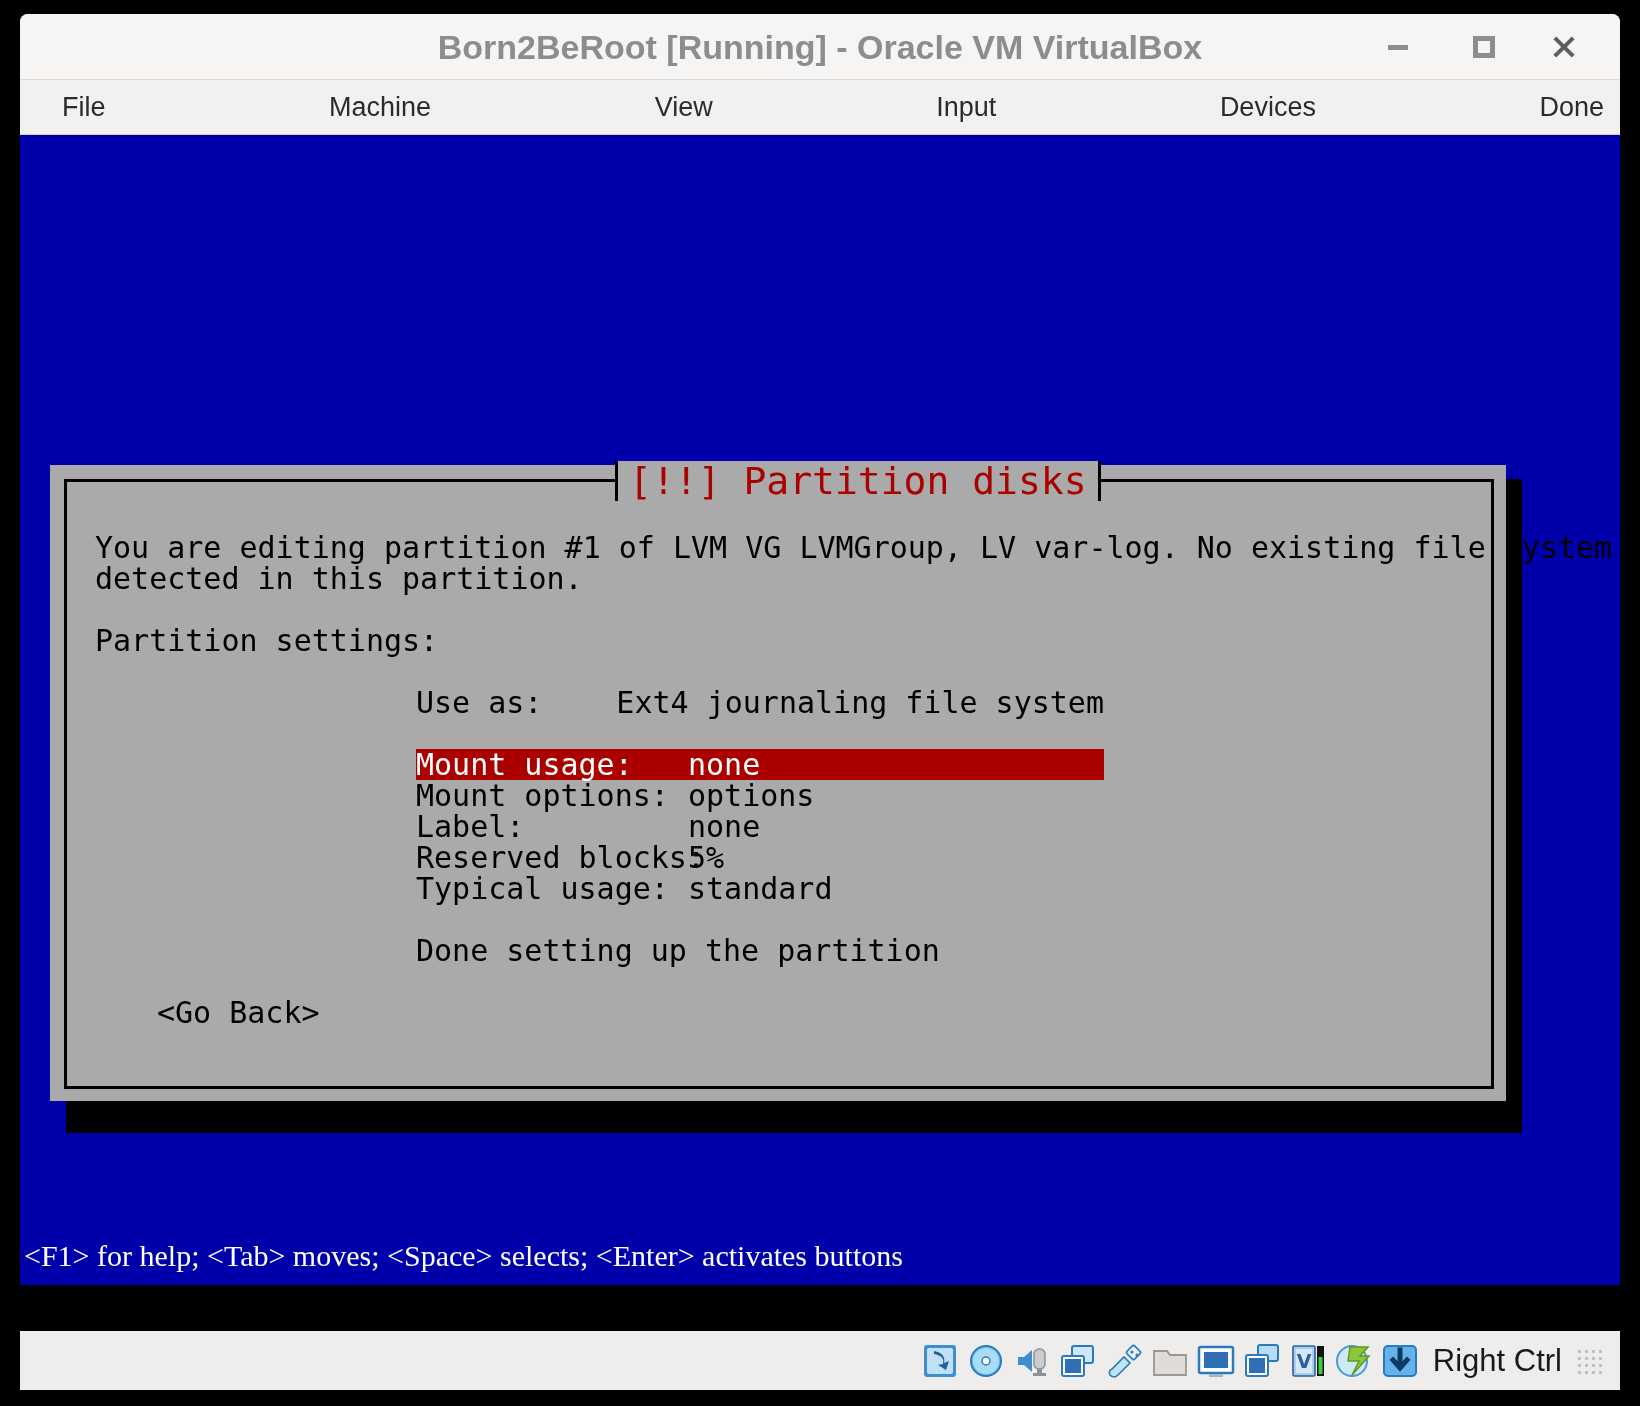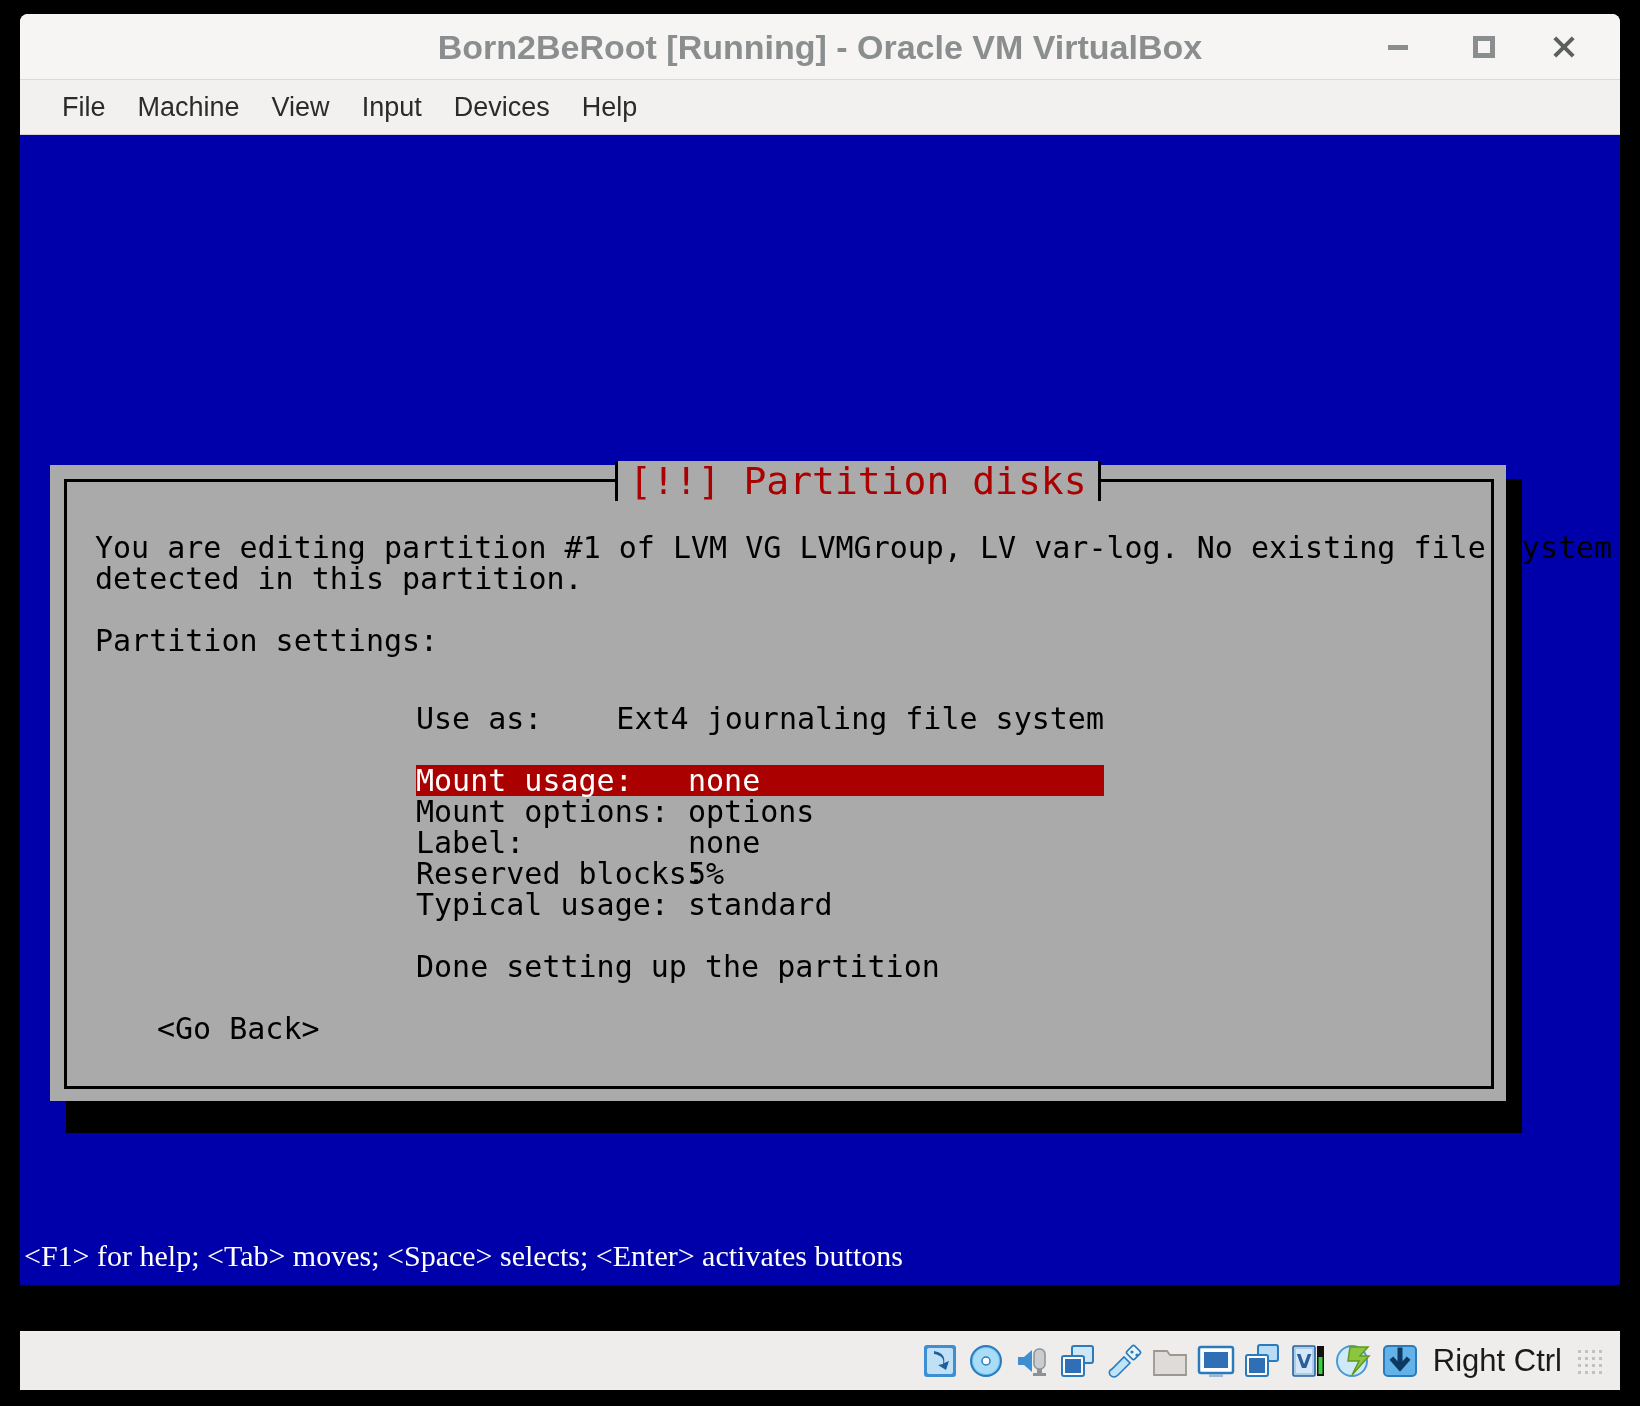--- a/index.html
+++ b/index.html
@@ -71,20 +71,21 @@
   .glyph-close::after  { transform: rotate(-45deg); }
 
   
   #menu-bar {
     height: 55px;
     background: #f2f1f0;
     display: flex;
     align-items: center;
     padding-left: 26px;
     border-bottom: 1px solid #d4d0cc;
+    justify-content: space-between;
   }
   .menu-item {
     font-size: 27px;
     color: #2b2b2b;
     padding: 4px 16px;
     white-space: nowrap;
   }
 
   
   #vm-screen {
@@ -162,21 +163,21 @@
     width: 100%;
     padding: 50px 0 0 28px;
     font-size: 30px;
     line-height: 31px;
     color: #000000;
   }
   .term-line { white-space: pre; }
   .blank-line { height: 31px; }
 
   
-  .settings-block { margin-top: 16px; }
+  .settings-block { margin-top: 0; }
   .setting-row {
     display: flex;
     white-space: pre;
     width: 688px;
     margin-left: 321px;
   }
   .setting-row.highlight {
     background: #aa0000;
     color: #ffffff;
   }
@@ -270,21 +271,21 @@
       <span class="glyph-close"></span>
     </div>
   </div>
 
   <div id="menu-bar">
     <div class="menu-item">File</div>
     <div class="menu-item">Machine</div>
     <div class="menu-item">View</div>
     <div class="menu-item">Input</div>
     <div class="menu-item">Devices</div>
-    <div class="menu-item">Help</div>
+    <div class="menu-item">Done</div>
   </div>
 
   <div id="vm-screen">
 
     <div id="dialog-shadow"></div>
 
     <div id="dialog">
       <div id="dialog-inner">
 
         <div id="dialog-title-wrap">

